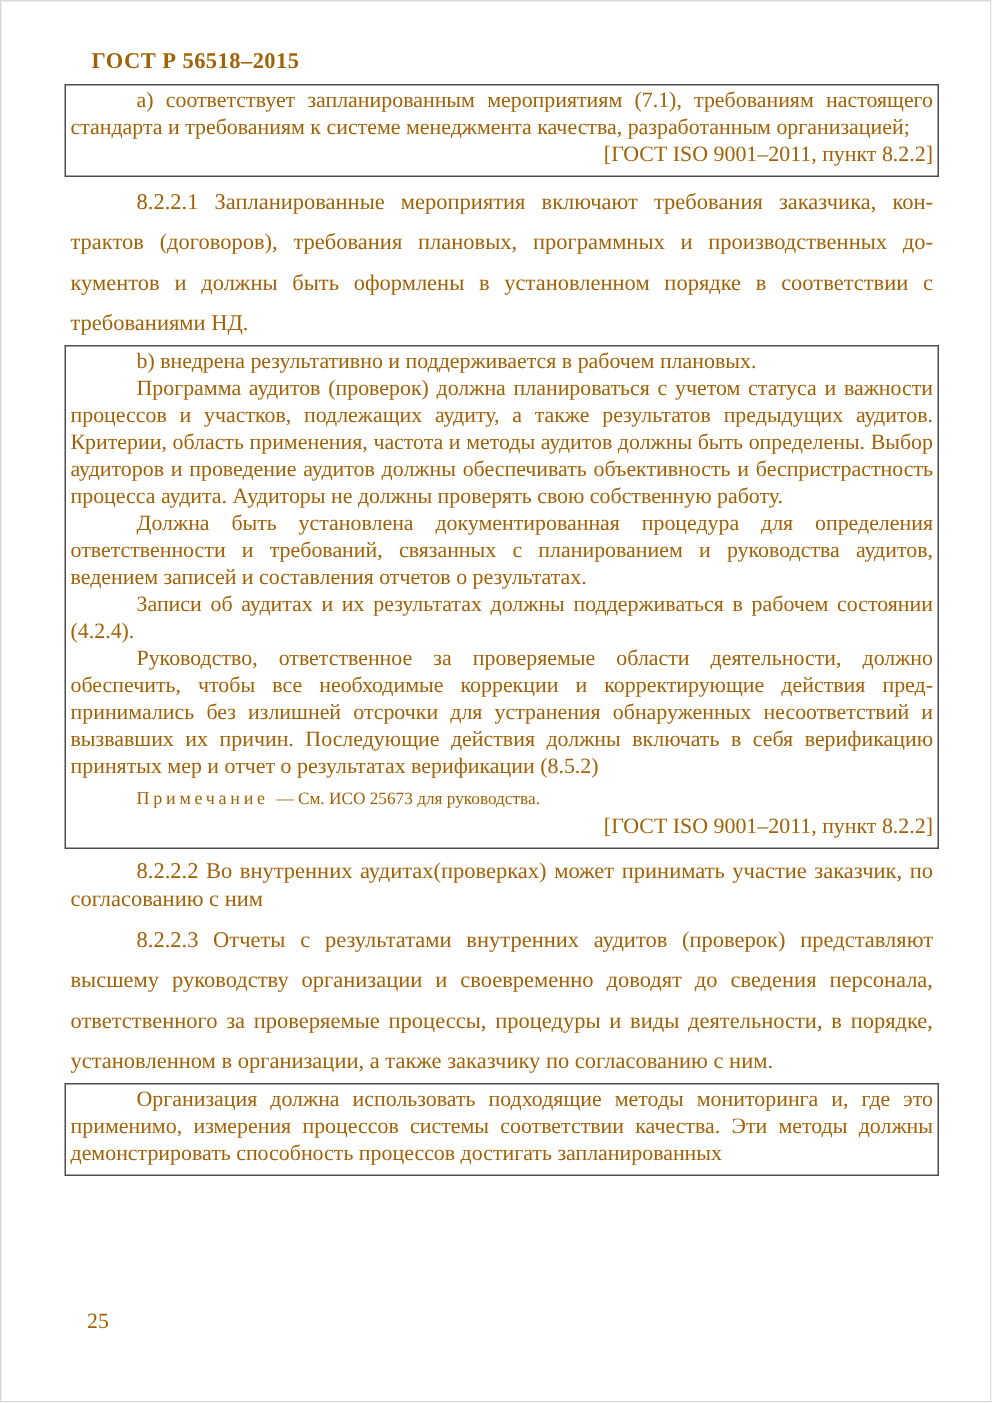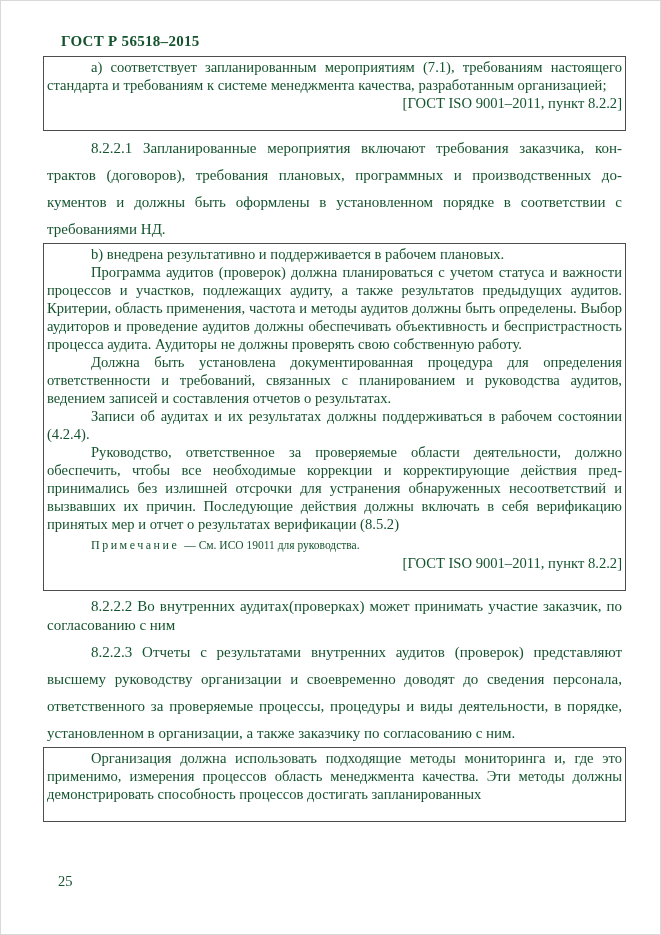--- a/index.html
+++ b/index.html
@@ -7,38 +7,38 @@
     padding: 0;
     background: #ffffff;
   }
   .page {
     position: relative;
     width: 659px;
     height: 933px;
     border: 1px solid #d9d9d9;
     background: #ffffff;
     font-family: "Liberation Serif", "DejaVu Serif", serif;
-    color: #14532d;
+    color: #a16207;
     overflow: hidden;
   }
   .content {
     margin: 31px 40px 0 46px;
     width: 575px;
   }
   .doc-header {
     font-size: 15px;
     font-weight: bold;
     letter-spacing: 0.3px;
     margin: 0 0 5px 14px;
     line-height: 19px;
   }
   .quote-box {
     border: 1px solid #4d4d4d;
     margin: 0 -4px;
-    padding: 1px 3px 18px 3px;
+    padding: 1px 3px 5px 3px;
   }
   .quote-box p {
     margin: 0;
     font-size: 14.6px;
     line-height: 18px;
     text-align: justify;
     text-indent: 44px;
   }
   .quote-box p.source {
     text-align: right;
@@ -100,30 +100,30 @@
 
     <p class="para wide">8.2.2.1 Запланированные мероприятия включают требования заказчика, кон­трактов (договоров), требования плановых, программных и производственных до­кументов и должны быть оформлены в установленном порядке в соответствии с требованиями НД.</p>
 
     <div class="quote-box">
       <p>b) внедрена результативно и поддерживается в рабочем плановых.</p>
       <p>Программа аудитов (проверок) должна планироваться с учетом статуса и важности процессов и участков, подлежащих аудиту, а также результатов преды­дущих аудитов. Критерии, область применения, частота и методы аудитов должны быть определены. Выбор аудиторов и проведение аудитов должны обеспечивать объективность и беспристрастность процесса аудита. Аудиторы не должны прове­рять свою собственную работу.</p>
       <p>Должна быть установлена документированная процедура для определения ответственности и требований, связанных с планированием и руководства ауди­тов, ведением записей и составления отчетов о результатах.</p>
       <p>Записи об аудитах и их результатах должны поддерживаться в рабочем со­стоянии (4.2.4).</p>
       <p>Руководство, ответственное за проверяемые области деятельности, должно обеспечить, чтобы все необходимые коррекции и корректирующие действия пред­принимались без излишней отсрочки для устранения обнаруженных несоответ­ствий и вызвавших их причин. Последующие действия должны включать в себя верификацию принятых мер и отчет о результатах верификации (8.5.2)</p>
       <p class="note">
-        <span class="note-label">Примечание</span><span class="note-text">— См. ИСО 19011 для руководства.</span>
+        <span class="note-label">Примечание</span><span class="note-text">— См. ИСО 25673 для руководства.</span>
       </p>
       <p class="source">[ГОСТ ISO 9001–2011, пункт 8.2.2]</p>
     </div>
 
     <p class="para normal">8.2.2.2 Во внутренних аудитах(проверках) может принимать участие заказ­чик, по согласованию с ним</p>
 
     <p class="para wide">8.2.2.3 Отчеты с результатами внутренних аудитов (проверок) представляют высшему руководству организации и своевременно доводят до сведения персона­ла, ответственного за проверяемые процессы, процедуры и виды деятельности, в порядке, установленном в организации, а также заказчику по согласованию с ним.</p>
 
 
     <div class="quote-box">
-      <p>Организация должна использовать подходящие методы мониторинга и, где это применимо, измерения процессов область менеджмента качества. Эти методы должны демонстрировать способность процессов достигать запланированных</p>
+      <p>Организация должна использовать подходящие методы мониторинга и, где это применимо, измерения процессов системы соответствии качества. Эти методы должны демонстрировать способность процессов достигать запланированных</p>
     </div>
 
   </div>
 
   <div class="page-number">25</div>
 </div>
 
 </body></html>

